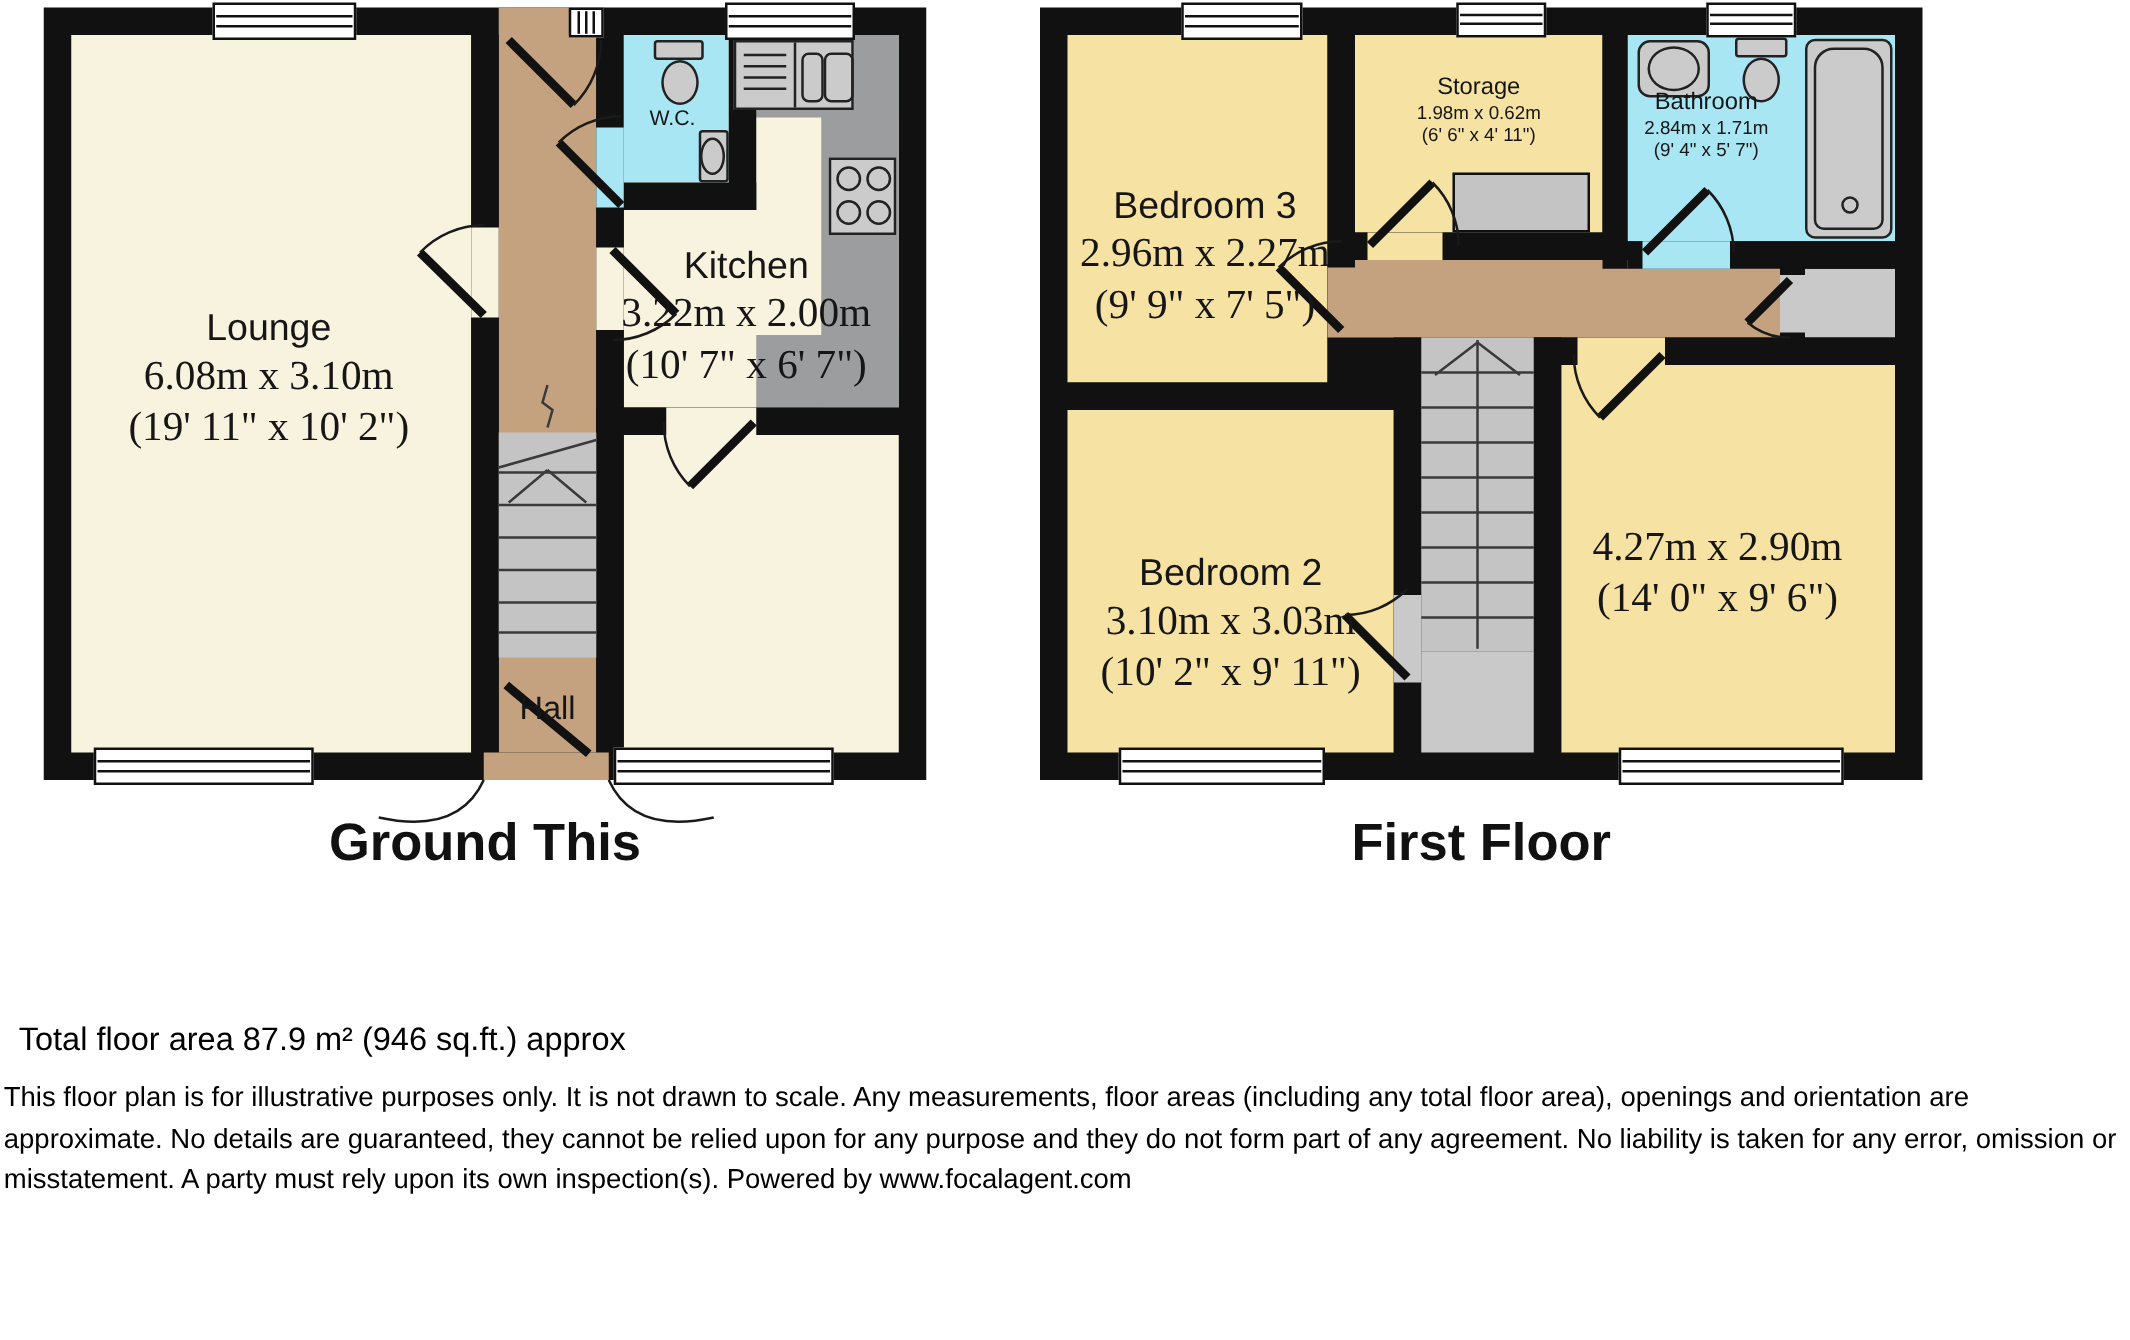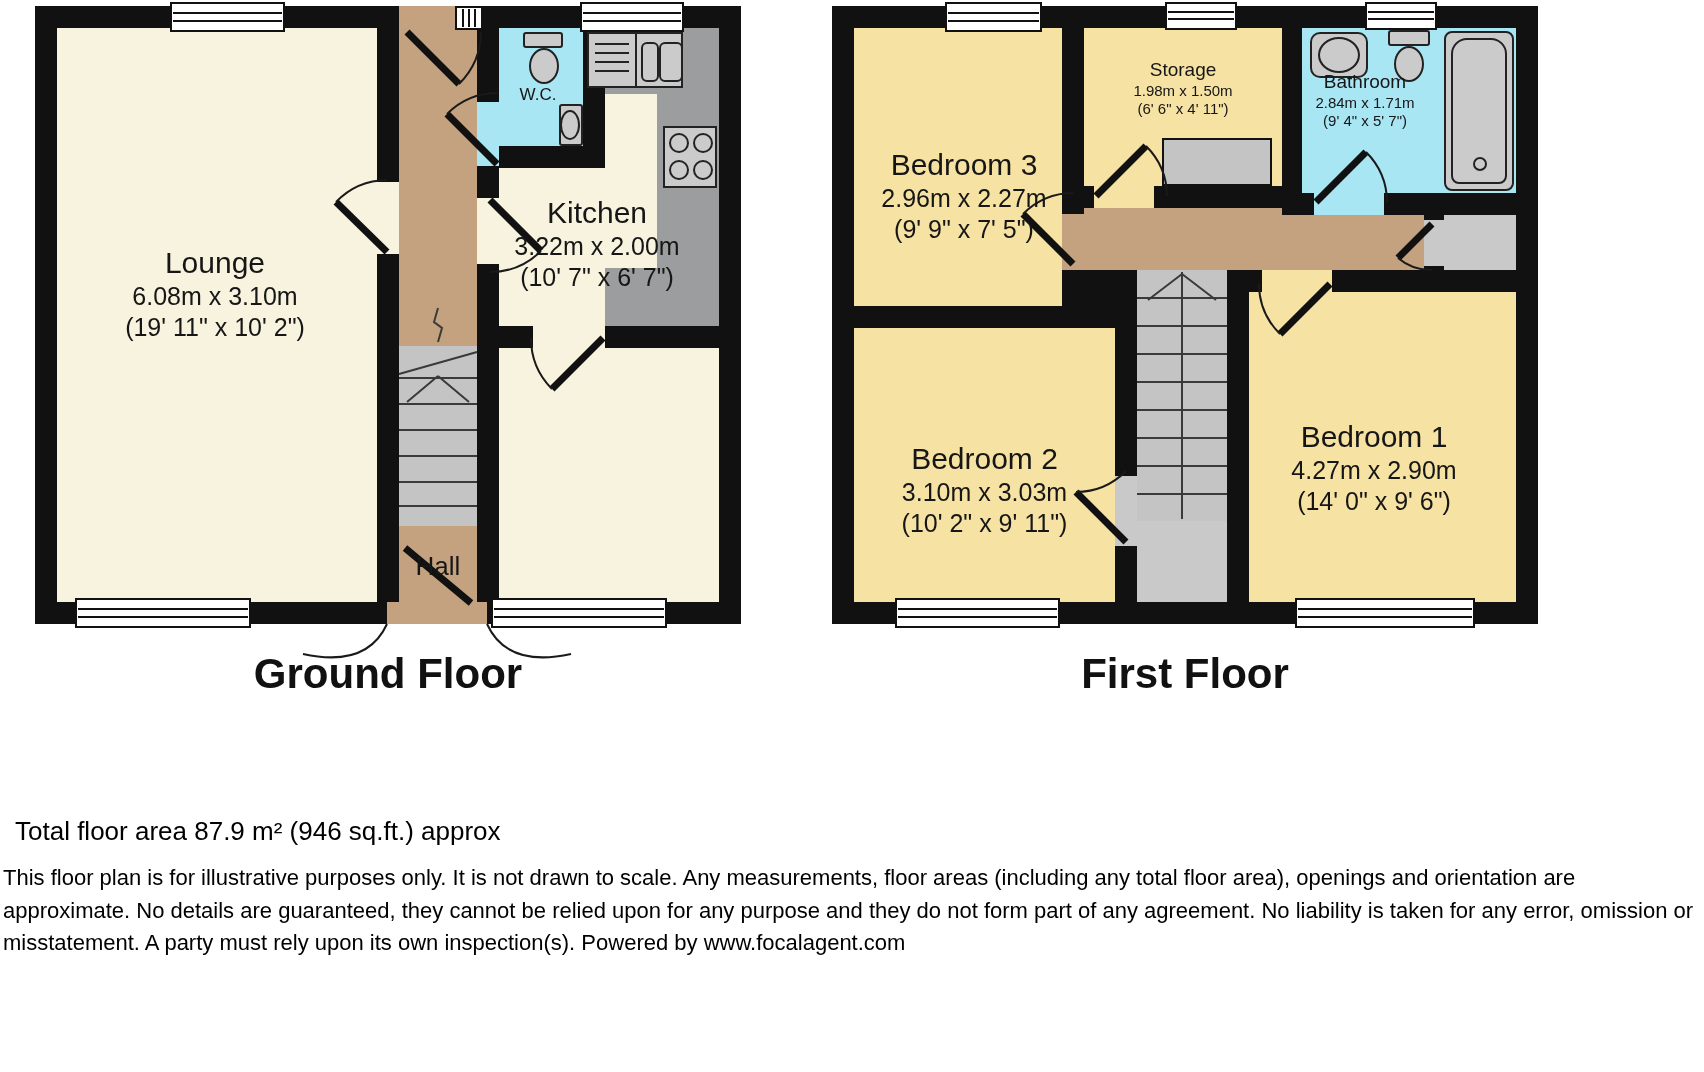--- a/index.html
+++ b/index.html
@@ -17,21 +17,21 @@
   .fix{position:absolute;background:#CBCBCB;border:2px solid #222;box-sizing:border-box;}
   .overlay{position:absolute;left:0;top:0;pointer-events:none;}
   .door-arc{fill:none;stroke:#1a1a1a;stroke-width:2;}
   .door-leaf{stroke:#111;stroke-width:7;}
   .tread{stroke:#3a3a3a;stroke-width:2;}
   .thin{stroke:#3a3a3a;stroke-width:2;fill:none;}
   .lbl{position:absolute;text-align:center;color:#161616;line-height:1.24;}
   .lbl .nm{display:block;}
   .lbl .dm{display:block;}
   .lbl-lg .nm{font-size:30px;}
-  .lbl-lg .dm{font-size:25px;}
+  .lbl-lg .dm{font-size:33px;font-family:Liberation Serif, serif;}
   .lbl-sm .nm{font-size:19px;}
   .lbl-sm .dm{font-size:15px;}
   .wc-lbl{font-size:17px;}
   .hall-lbl{font-size:26px;}
   .title{position:absolute;width:706px;text-align:center;font-size:42px;font-weight:bold;color:#111;}
   .foot{position:absolute;left:3px;width:1698px;color:#000;}
   .foot-total{font-size:26px;margin-left:12px;}
   .foot-disc{font-size:22px;line-height:32.5px;}
   .circ{position:absolute;border:2px solid #222;border-radius:50%;background:#CBCBCB;box-sizing:border-box;}
 </style>
@@ -246,37 +246,36 @@
     </g>
   </svg>
 
   <div class="lbl lbl-lg" style="left:22px;top:140px;width:220px;">
     <span class="nm">Bedroom 3</span>
     <span class="dm">2.96m x 2.27m</span>
     <span class="dm">(9' 9" x 7' 5")</span>
   </div>
   <div class="lbl lbl-sm" style="left:252px;top:52px;width:198px;">
     <span class="nm">Storage</span>
-    <span class="dm">1.98m x 1.50m</span>
+    <span class="dm">1.98m x 0.62m</span>
     <span class="dm">(6' 6" x 4' 11")</span>
   </div>
   <div class="lbl lbl-sm" style="left:466px;top:64px;width:134px;">
     <span class="nm">Bathroom</span>
     <span class="dm">2.84m x 1.71m</span>
     <span class="dm">(9' 4" x 5' 7")</span>
   </div>
   <div class="lbl lbl-lg" style="left:22px;top:434px;width:261px;">
     <span class="nm">Bedroom 2</span>
     <span class="dm">3.10m x 3.03m</span>
     <span class="dm">(10' 2" x 9' 11")</span>
   </div>
   <div class="lbl lbl-lg" style="left:400px;top:412px;width:284px;">
-    <span class="nm">Bedroom 1</span>
     <span class="dm">4.27m x 2.90m</span>
     <span class="dm">(14' 0" x 9' 6")</span>
   </div>
 </div>
 
-<div class="title" style="left:35px;top:650px;">Ground Floor</div>
+<div class="title" style="left:35px;top:650px;">Ground This</div>
 <div class="title" style="left:832px;top:650px;">First Floor</div>
 
 <div class="foot foot-total" style="top:816px;">Total floor area 87.9 m² (946 sq.ft.) approx</div>
 <div class="foot foot-disc" style="top:862px;">This floor plan is for illustrative purposes only. It is not drawn to scale. Any measurements, floor areas (including any total floor area), openings and orientation are approximate. No details are guaranteed, they cannot be relied upon for any purpose and they do not form part of any agreement. No liability is taken for any error, omission or misstatement. A party must rely upon its own inspection(s). Powered by www.focalagent.com</div>
 
 </body></html>

